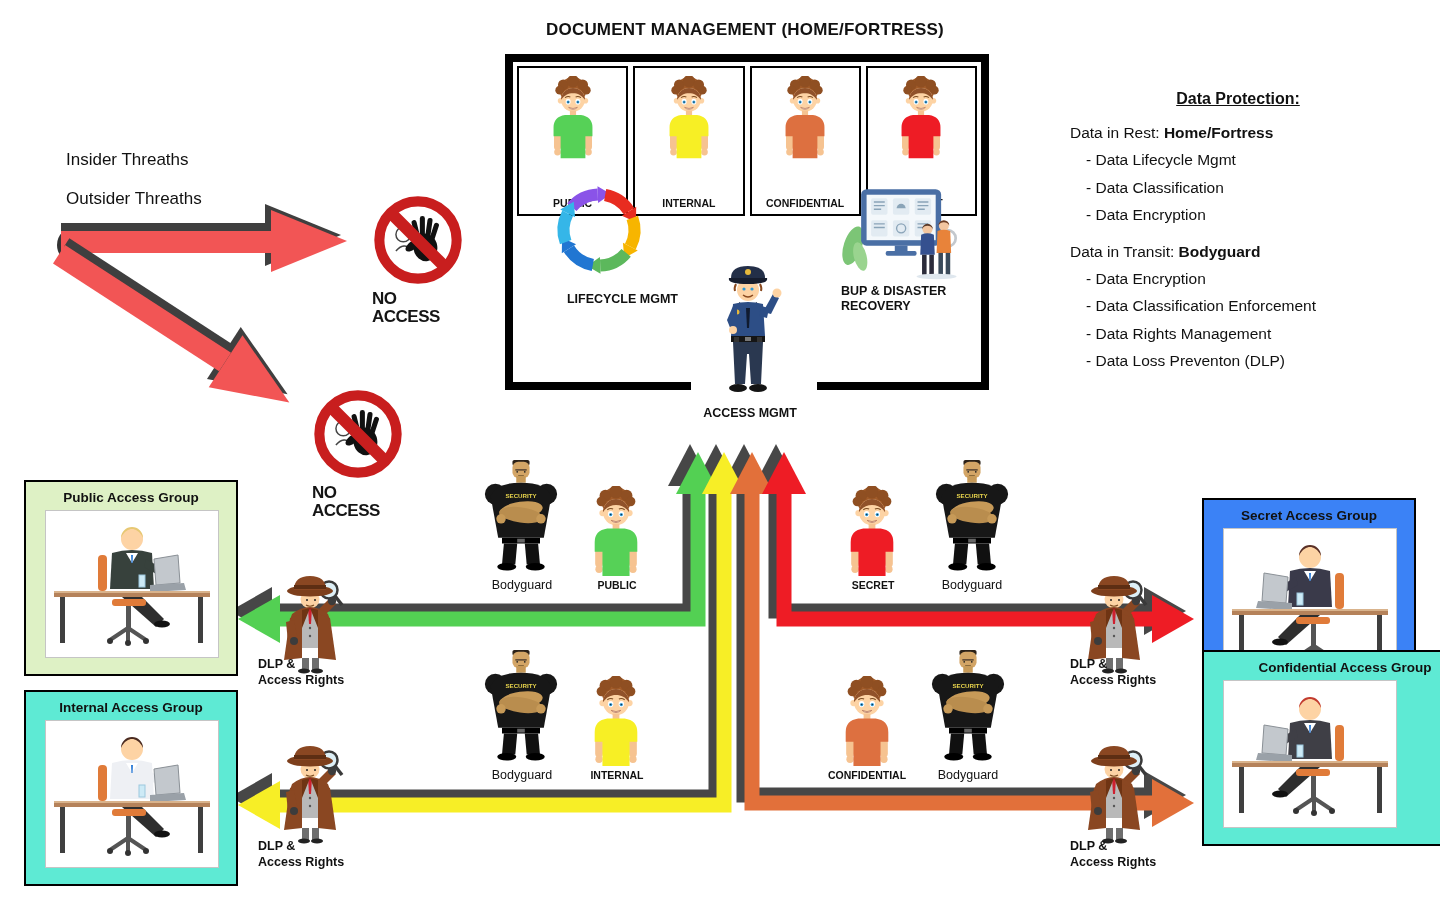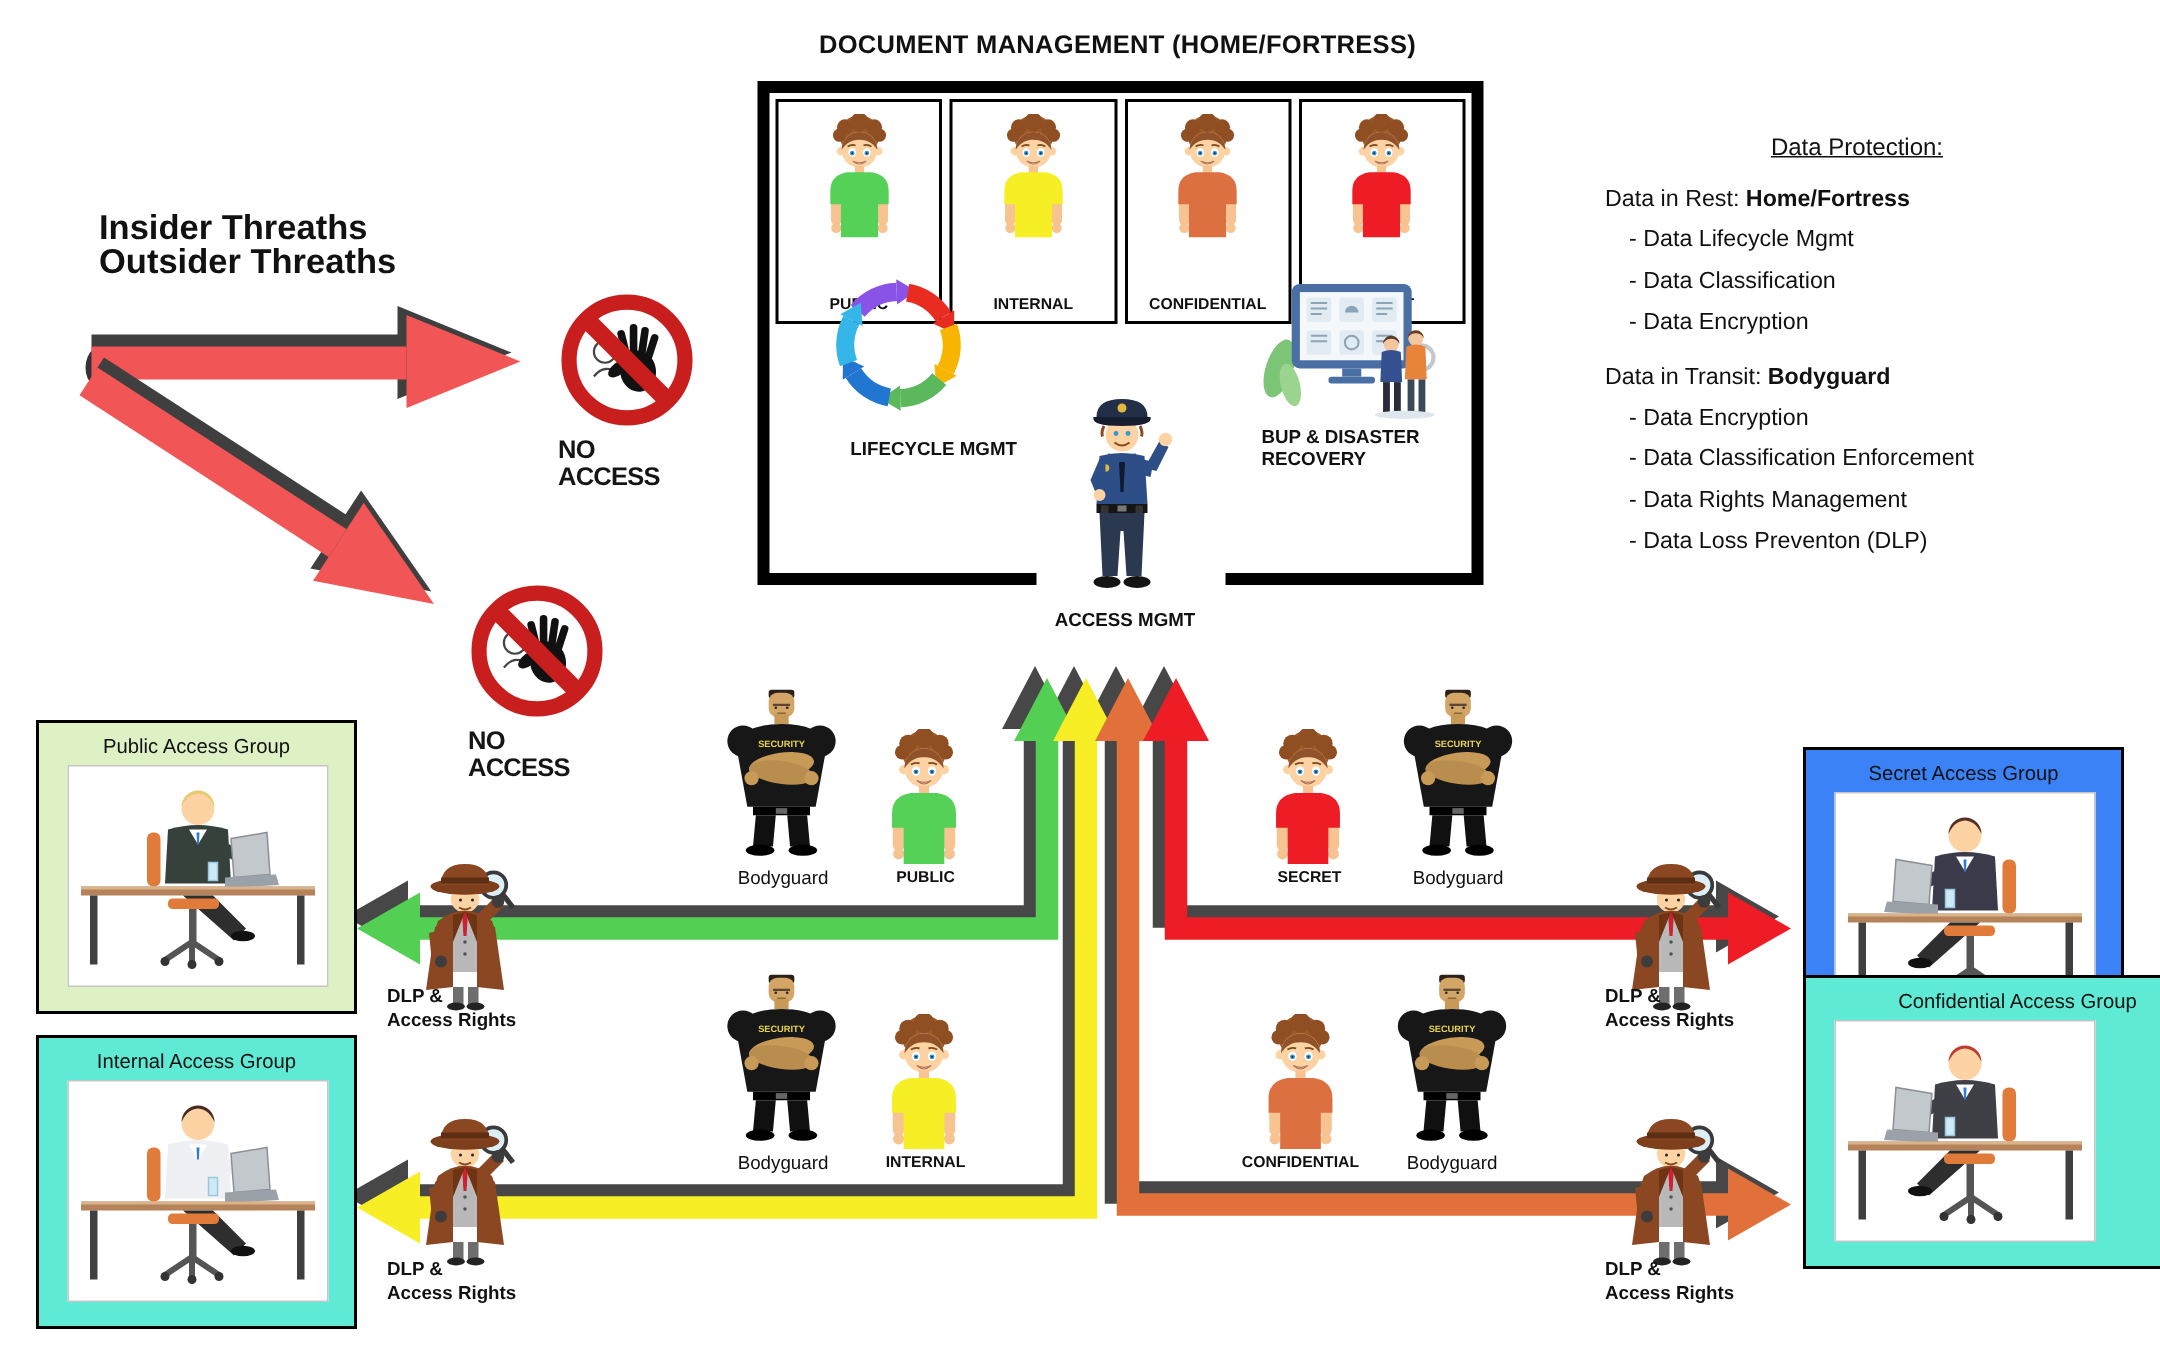--- a/index.html
+++ b/index.html
@@ -16,36 +16,36 @@
   .cell .avatar{position:absolute;left:50%;top:8px;transform:translateX(-50%);}
   .cell .clabel{position:absolute;left:0;right:0;bottom:5px;text-align:center;font-size:10.5px;font-weight:bold;}
   .gap-cover{position:absolute;left:178px;bottom:-8px;width:126px;height:8px;background:#fff;}
   .lifecycle-wrap{left:30px;top:112px;}
   .lifecycle-label{left:10px;top:230px;width:155px;font-size:12.5px;font-weight:bold;text-align:right;}
   .bup-wrap{left:322px;top:120px;}
   .bup-label{left:328px;top:222px;width:140px;font-size:12.5px;font-weight:bold;line-height:15px;}
   .officer-wrap{left:702px;top:262px;z-index:3;}
   .access-label{left:690px;top:406px;width:120px;font-size:12.5px;font-weight:bold;text-align:center;z-index:3;}
   
-  .threats{left:66px;top:140px;font-size:23px;line-height:23px;font-weight:bold;}
+  .threats{left:66px;top:140px;font-size:17px;line-height:39px;}
   .threat-arrows{left:45px;top:190px;z-index:1;}
   
   .na-sign{width:96px;z-index:2;}
   .na-sign .na-text{font-size:17px;font-weight:bold;line-height:18px;letter-spacing:-.5px;color:#151515;}
   #na1{left:372px;top:194px;} #na2{left:312px;top:388px;}
   
   .dp{left:1062px;top:90px;width:352px;font-size:15.5px;}
-  .dp .dp-title{text-align:center;font-weight:normal;text-decoration:underline;font-size:16px;margin-bottom:16px;}
+  .dp .dp-title{text-align:center;font-weight:bold;text-decoration:underline;font-size:16px;margin-bottom:16px;}
   .dp .dp-head{margin:10px 0 4px 8px;}
   .dp .dp-head b{font-weight:bold;}
   .dp ul{list-style:none;margin:0 0 14px 0;padding:0 0 0 24px;}
   .dp li{line-height:27.5px;}
   
   .group-box{width:210px;height:192px;border:2px solid #000;z-index:2;}
-  .group-box .gtitle{text-align:center;font-size:13.5px;font-weight:normal;margin-top:8px;}
+  .group-box .gtitle{text-align:center;font-size:13.5px;font-weight:bold;margin-top:8px;}
   .group-box .ginner{position:absolute;left:19px;top:28px;width:172px;height:146px;background:#fff;border:1px solid #c5c5c5;}
   #gb-public{left:24px;top:480px;background:#def1c5;}
   #gb-internal{left:24px;top:690px;background:#5eead4;}
   #gb-secret{left:1202px;top:486px;background:#3b82f6;margin-top:12px;}
   #gb-confidential{left:1202px;top:650px;background:#5eead4;padding-left:36px;}
   
   .fig{z-index:2;}
   .fig-label{font-size:12.5px;text-align:center;z-index:2;}
   .fig-label.bold{font-weight:bold;font-size:10.5px;}
   .dlp-label{width:120px;font-size:12.5px;font-weight:bold;line-height:16px;z-index:2;}

